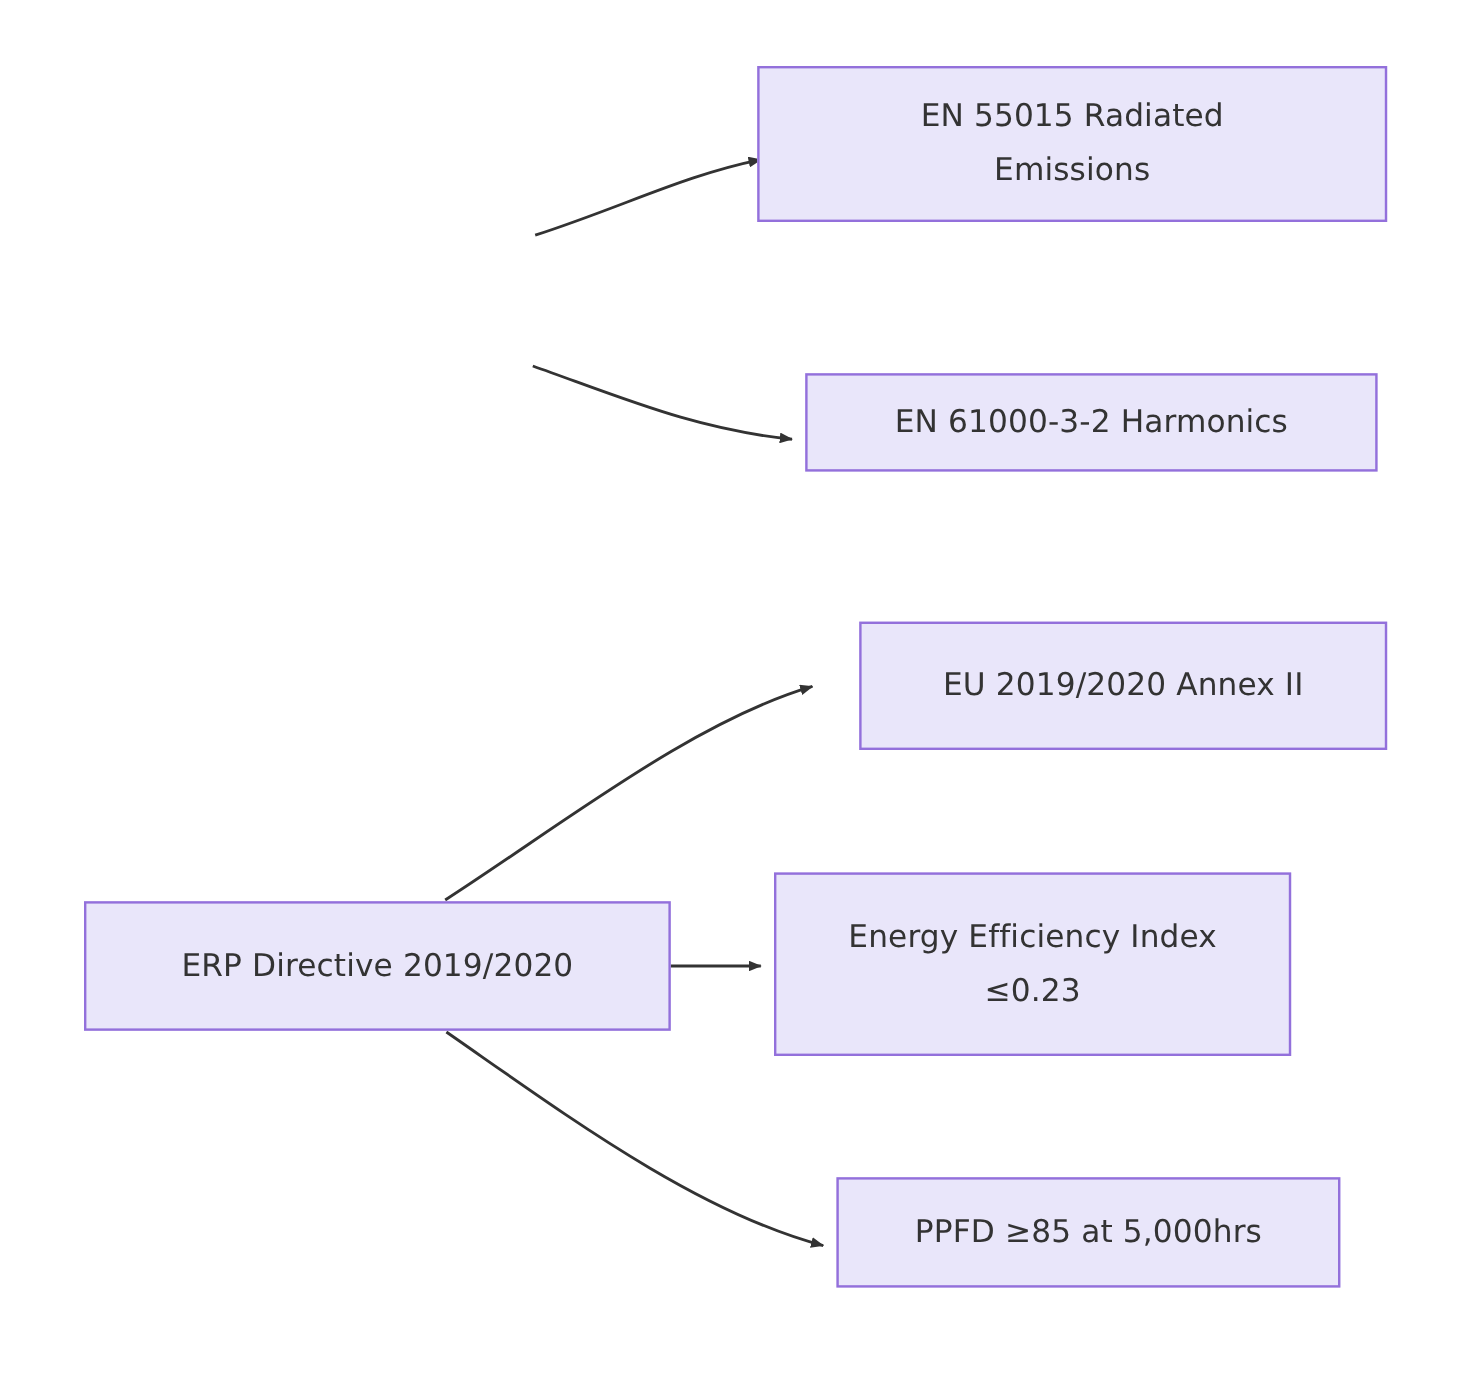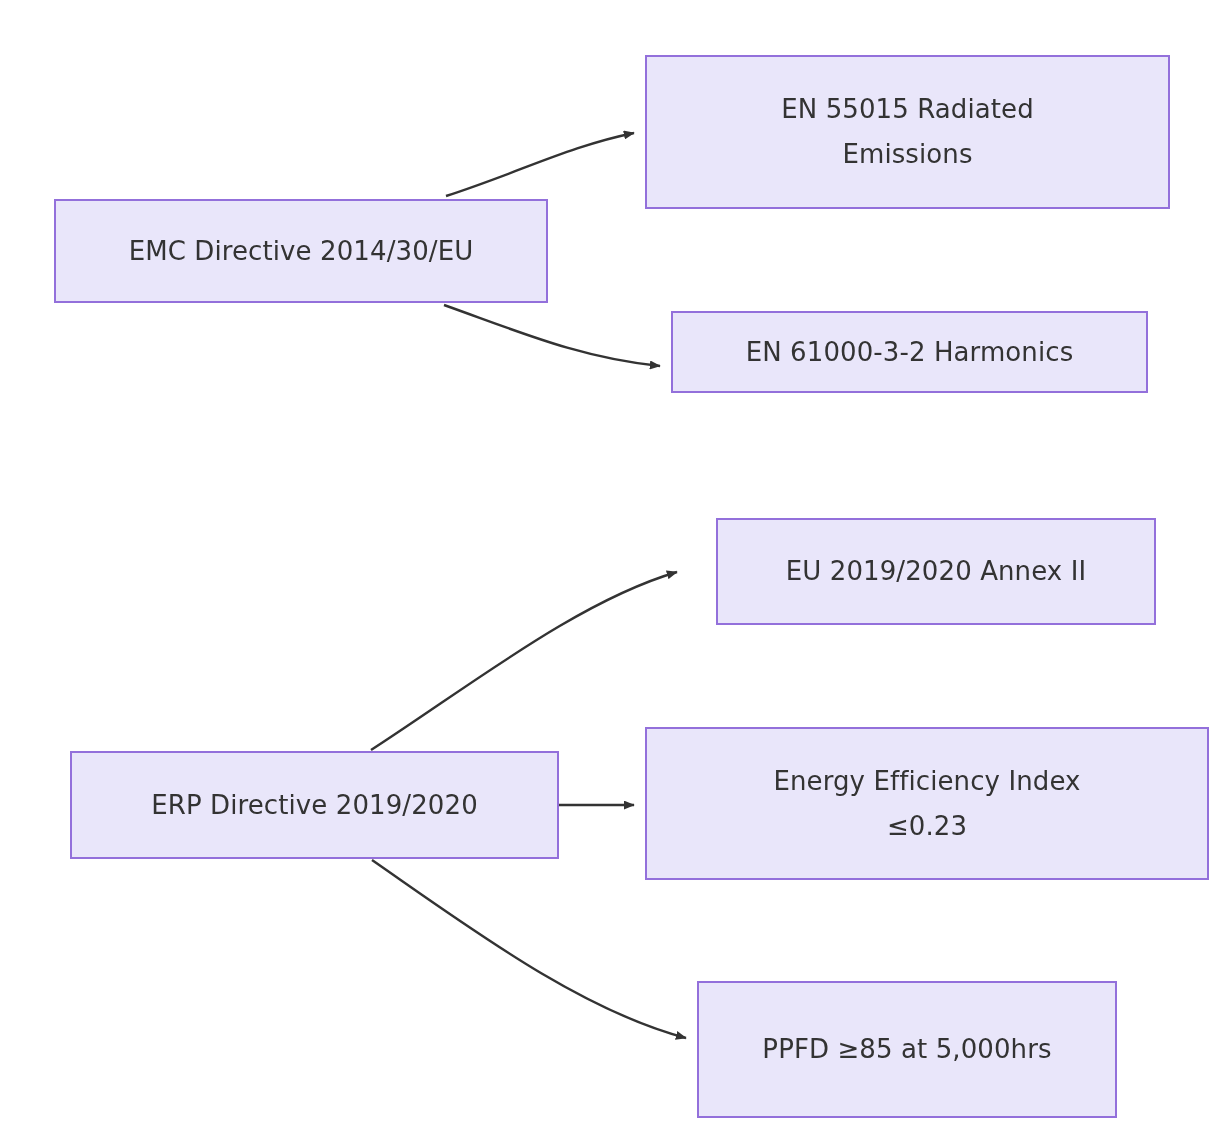--- a/index.html
+++ b/index.html
@@ -64,43 +64,40 @@
 
     <path class="edge-path" d="M 444,305 C 520,332 580,358 660,366" fill="none" stroke="#333333" stroke-width="2.4" marker-end="url(#arrowhead)"></path>
 
     <path class="edge-path" d="M 371,750 C 470,686 578,601 677,572" fill="none" stroke="#333333" stroke-width="2.4" marker-end="url(#arrowhead)"></path>
 
     <path class="edge-path" d="M 539,805 L 634,805" fill="none" stroke="#333333" stroke-width="2.4" marker-end="url(#arrowhead)"></path>
 
     <path class="edge-path" d="M 372,860 C 470,928 580,1010 686,1038" fill="none" stroke="#333333" stroke-width="2.4" marker-end="url(#arrowhead)"></path>
   </svg>
 
-  <div class="node" id="node-emc-directive" style="left:54px; top:199px; width:494px; height:104px;">
-    <span class="node-label">EMC Directive 2014/30/EU</span>
-  </div>
 
-  <div class="node" id="node-en-55015" style="left:645px; top:55px; width:525px; height:154px;">
+  <div class="node" id="node-en-55015" style="left:631px; top:55px; width:525px; height:130px;">
     <span class="node-label">EN 55015 Radiated
 Emissions</span>
   </div>
 
   <div class="node" id="node-en-61000-3-2" style="left:671px; top:311px; width:477px; height:82px;">
     <span class="node-label">EN 61000-3-2 Harmonics</span>
   </div>
 
   <div class="node" id="node-erp-directive" style="left:70px; top:751px; width:489px; height:108px;">
     <span class="node-label">ERP Directive 2019/2020</span>
   </div>
 
   <div class="node" id="node-eu-annex-ii" style="left:688px; top:518px; width:440px; height:107px;margin-left:28px;">
     <span class="node-label">EU 2019/2020 Annex II</span>
   </div>
 
-  <div class="node" id="node-energy-efficiency-index" style="left:645px; top:727px; width:564px; height:153px;">
+  <div class="node" id="node-energy-efficiency-index" style="left:645px; top:727px; width:431px; height:153px;">
     <span class="node-label">Energy Efficiency Index
 ≤0.23</span>
   </div>
 
-  <div class="node" id="node-ppfd-maintenance" style="left:697px; top:981px; width:420px; height:137px;">
+  <div class="node" id="node-ppfd-maintenance" style="left:697px; top:981px; width:420px; height:92px;">
     <span class="node-label">PPFD ≥85 at 5,000hrs</span>
   </div>
 
 </div>
 
 </body></html>

